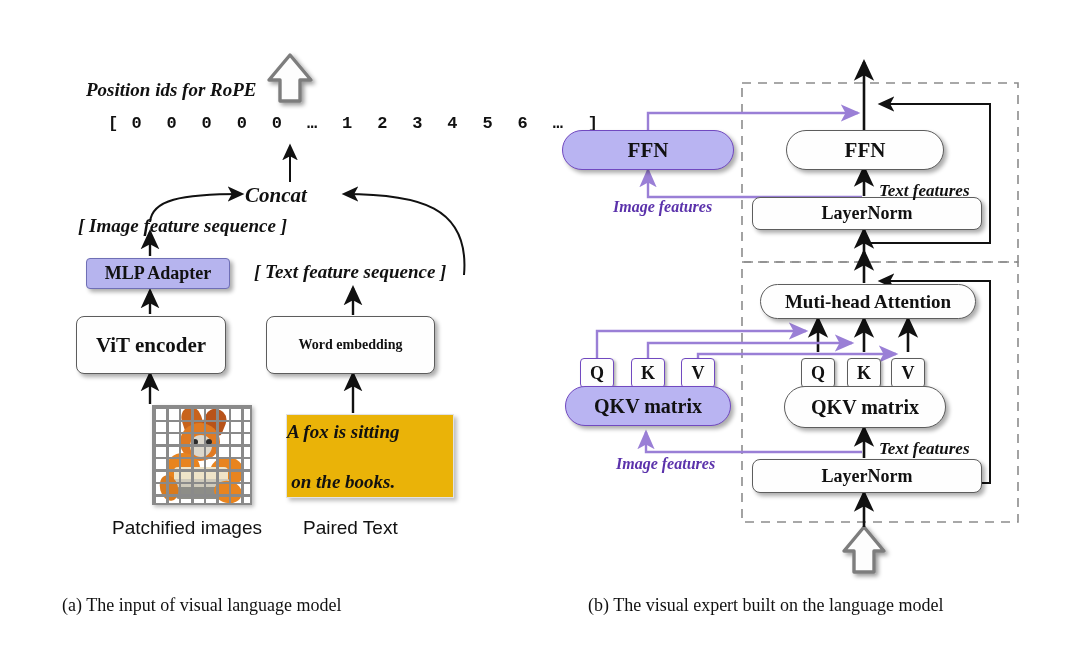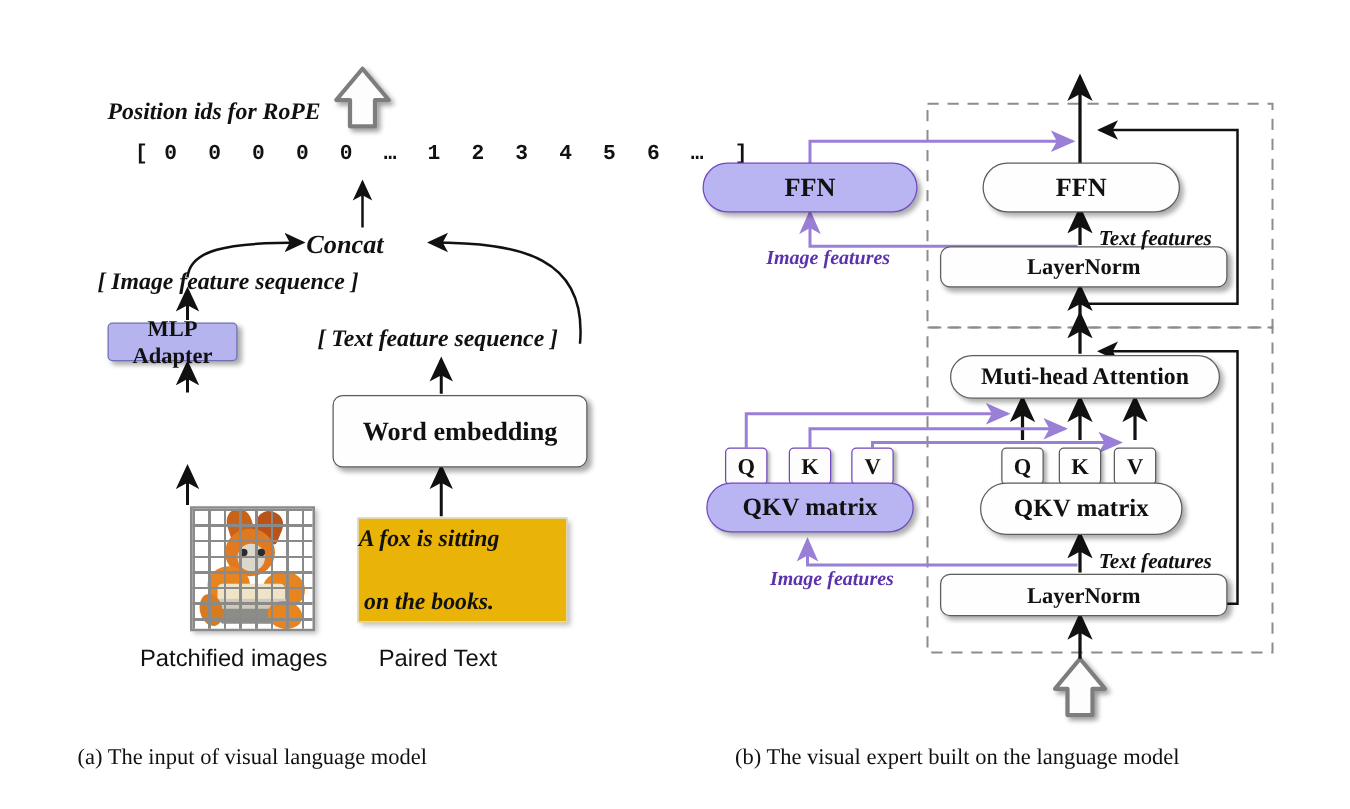--- a/index.html
+++ b/index.html
@@ -127,26 +127,29 @@
   <div class="plainlabel" style="left:86px;top:79px;font-size:19px;">Position ids for RoPE</div>
 
   <div class="mono" style="left:108px;top:114px;font-size:17px;letter-spacing:1.5px;">[ 0  0  0  0  0  …  1  2  3  4  5  6  …  ]</div>
 
   <div class="plainlabel" style="left:245px;top:183px;font-size:21px;">Concat</div>
 
   <div class="plainlabel" style="left:254px;top:261px;font-size:19px;">[ Text  feature sequence ]</div>
 
   <div class="plainlabel" style="left:78px;top:215px;font-size:19px;">[ Image feature sequence ]</div>
 
-  <div class="node lavflat r4" style="left:86px;top:258px;width:104px;height:31px;font-size:18px;">
+  <div class="node lavflat r4" style="left:86px;top:258px;width:144px;height:31px;font-size:18px;">
     <span>MLP Adapter</span>
   </div>
 
-
-  <div class="node white r8" style="left:266px;top:316px;width:204px;height:58px;font-size:21px;">
+  <div class="node white r8" style="left:76px;top:316px;width:150px;height:58px;font-size:21px;">
+    <span>ViT encoder</span>
+  </div>
+
+  <div class="node white r8" style="left:266px;top:316px;width:169px;height:58px;font-size:14px;">
     <span>Word embedding</span>
   </div>
 
   <div id="fox-image">
     <div class="art">
       <i style="left:30px;top:2px;width:20px;height:26px;background:#c8631c;
                transform:rotate(-18deg);border-radius:45% 45% 10% 10%;"></i>
       <i style="left:52px;top:4px;width:22px;height:24px;background:#b8531a;
                transform:rotate(22deg);border-radius:45% 45% 12% 12%;"></i>
       <i style="left:28px;top:18px;width:40px;height:38px;background:#e07a22;"></i>

